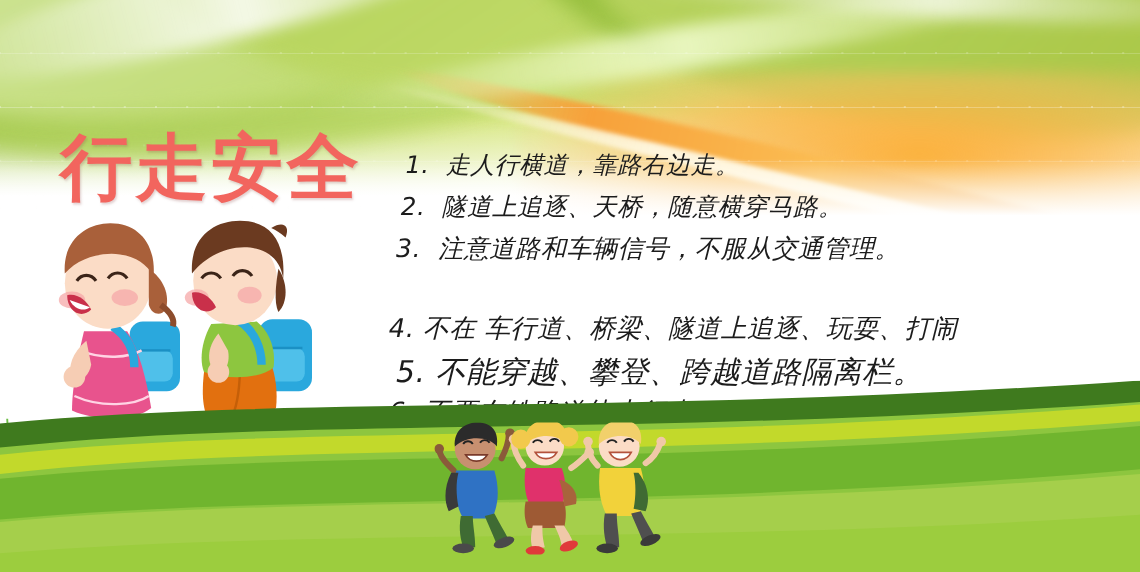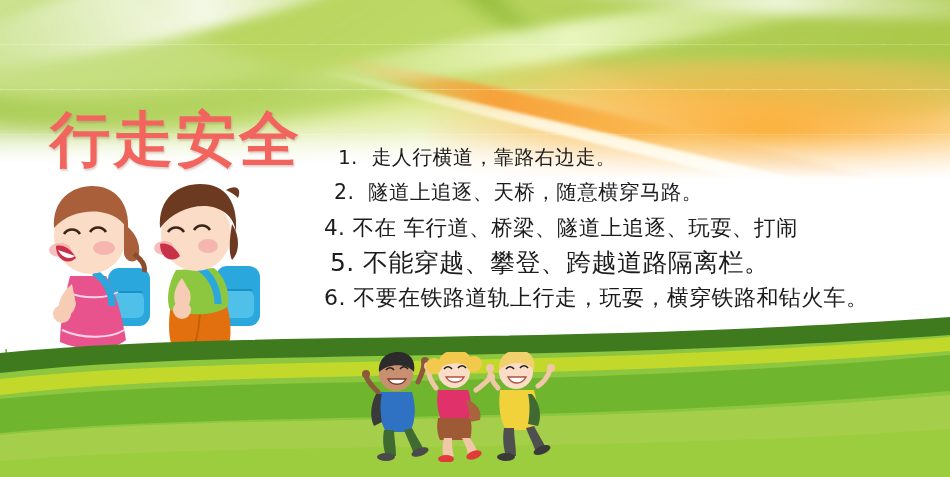--- a/index.html
+++ b/index.html
@@ -87,29 +87,29 @@
   
   .title{
     position:absolute;left:50px;top:100px;
     font-size:60px;font-weight:bold;letter-spacing:3px;
     color:#f2655e;
     text-shadow:1px 2px 2px rgba(150,90,90,.28);
     white-space:nowrap;
   }
 
   
-  .rules{position:absolute;left:320px;top:140px;width:620px;}
+  .rules{position:absolute;left:320px;top:120px;width:620px;font-style:italic;}
   .rule{
     color:#1c1c1c;font-size:21px;line-height:35px;white-space:nowrap;
     letter-spacing:.4px;
   }
   .rule.r1{padding-left:18px;font-size:20px;}
   .rule.r2{padding-left:14px;font-size:20.5px;}
   .rule.r3{padding-left:10px;font-size:21px;}
-  .rule.r4{padding-left:4px;font-size:21.5px;}
+  .rule.r4{padding-left:4px;font-size:21.5px;margin-top:32px;}
   .rule.r5{padding-left:10px;font-size:25px;}
   .rule.r6{padding-left:4px;font-size:22px;}
   .num{font-family:"DejaVu Sans","Liberation Sans",sans-serif;}
 
   
   .bottom{position:absolute;left:0;bottom:0;width:950px;height:160px;overflow:hidden;}
   .bsvg{position:absolute;left:0;bottom:0;}
 
   
   .scenery{position:absolute;left:0;bottom:0;width:950px;height:180px;overflow:hidden;}
@@ -144,20 +144,24 @@
   <div class="title">行走安全</div>
 
   <div class="rules">
     <div class="rule r1">
       <span class="num">1.</span>
       &nbsp;<span>走人行横道，靠路右边走。</span>
     </div>
     <div class="rule r2">
       <span class="num">2.</span>
       &nbsp;<span>隧道上追逐、天桥，随意横穿马路。</span>
+    </div>
+    <div class="rule r3">
+      <span class="num">3.</span>
+      &nbsp;<span>注意道路和车辆信号，不服从交通管理。</span>
     </div>
     <div class="rule r4">
       <span class="num">4.</span>
       <span>不在 车行道、桥梁、隧道上追逐、玩耍、打闹</span>
     </div>
     <div class="rule r5">
       <span class="num">5.</span>
       <span>不能穿越、攀登、跨越道路隔离栏。</span>
     </div>
     <div class="rule r6">

